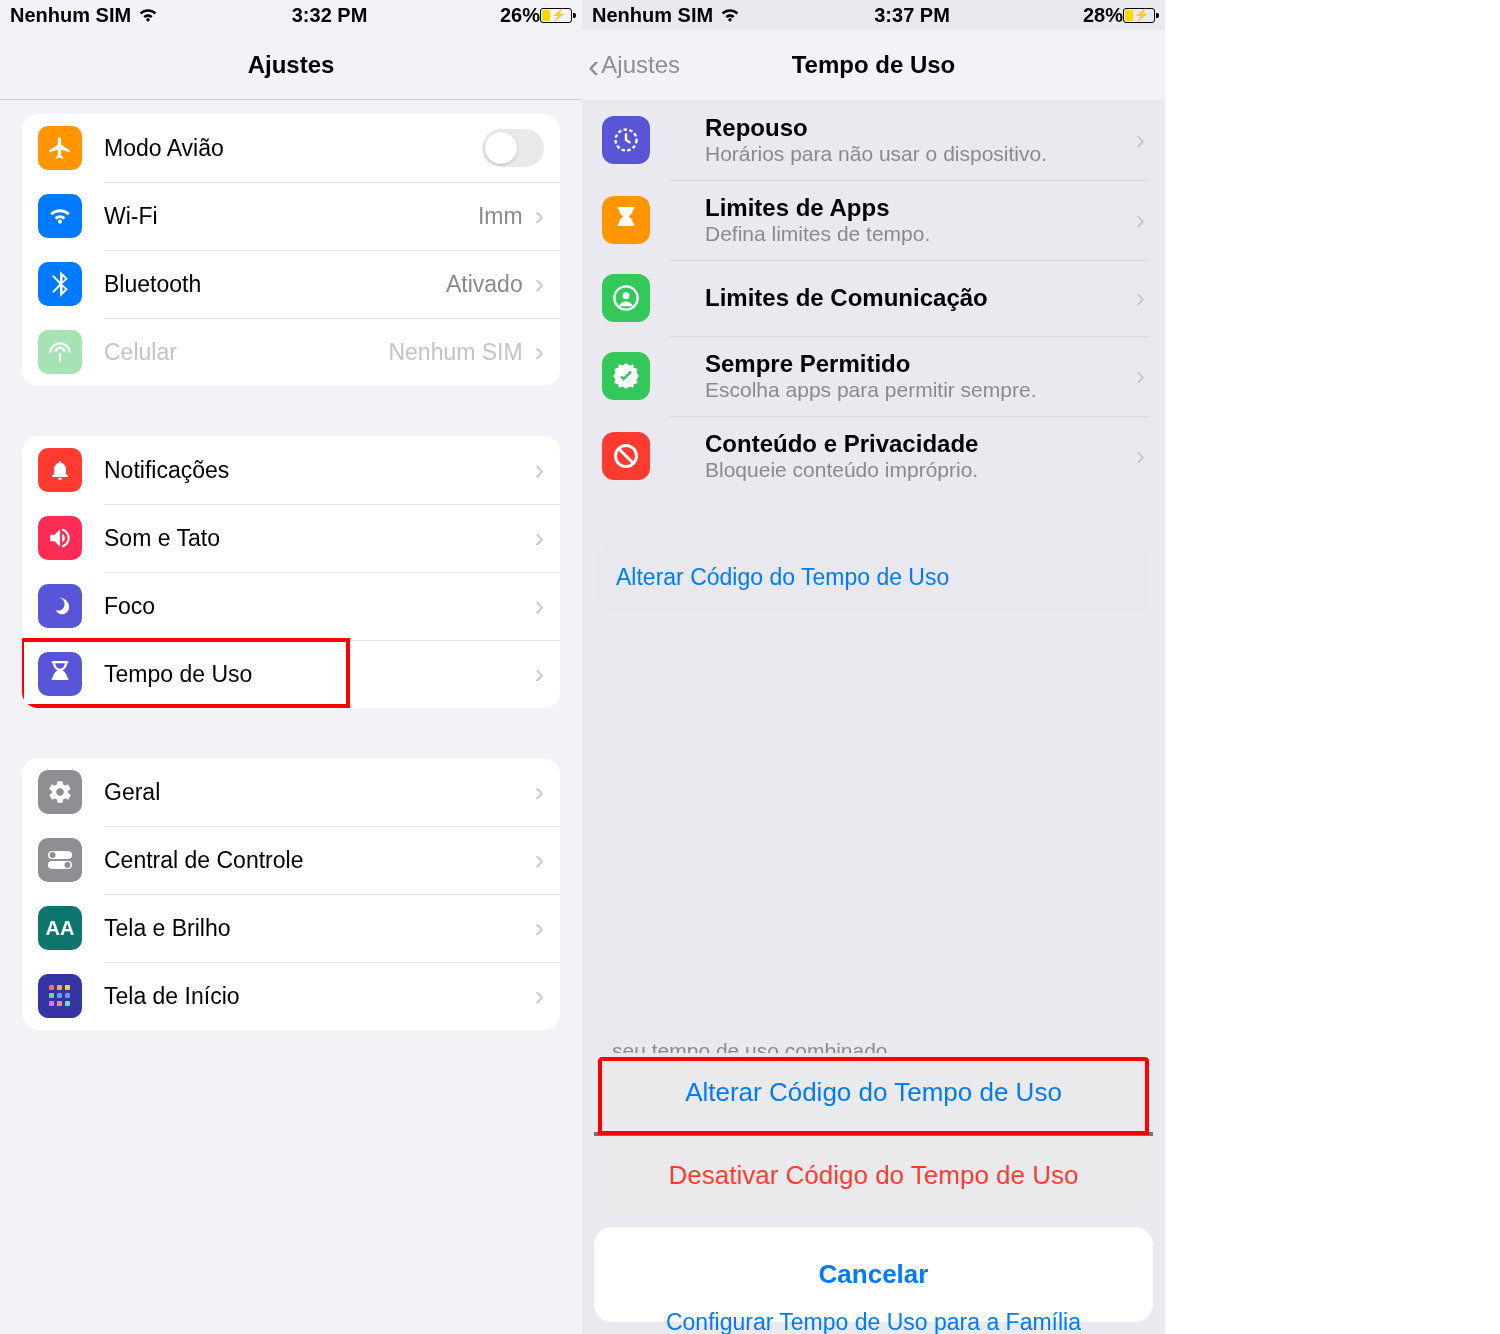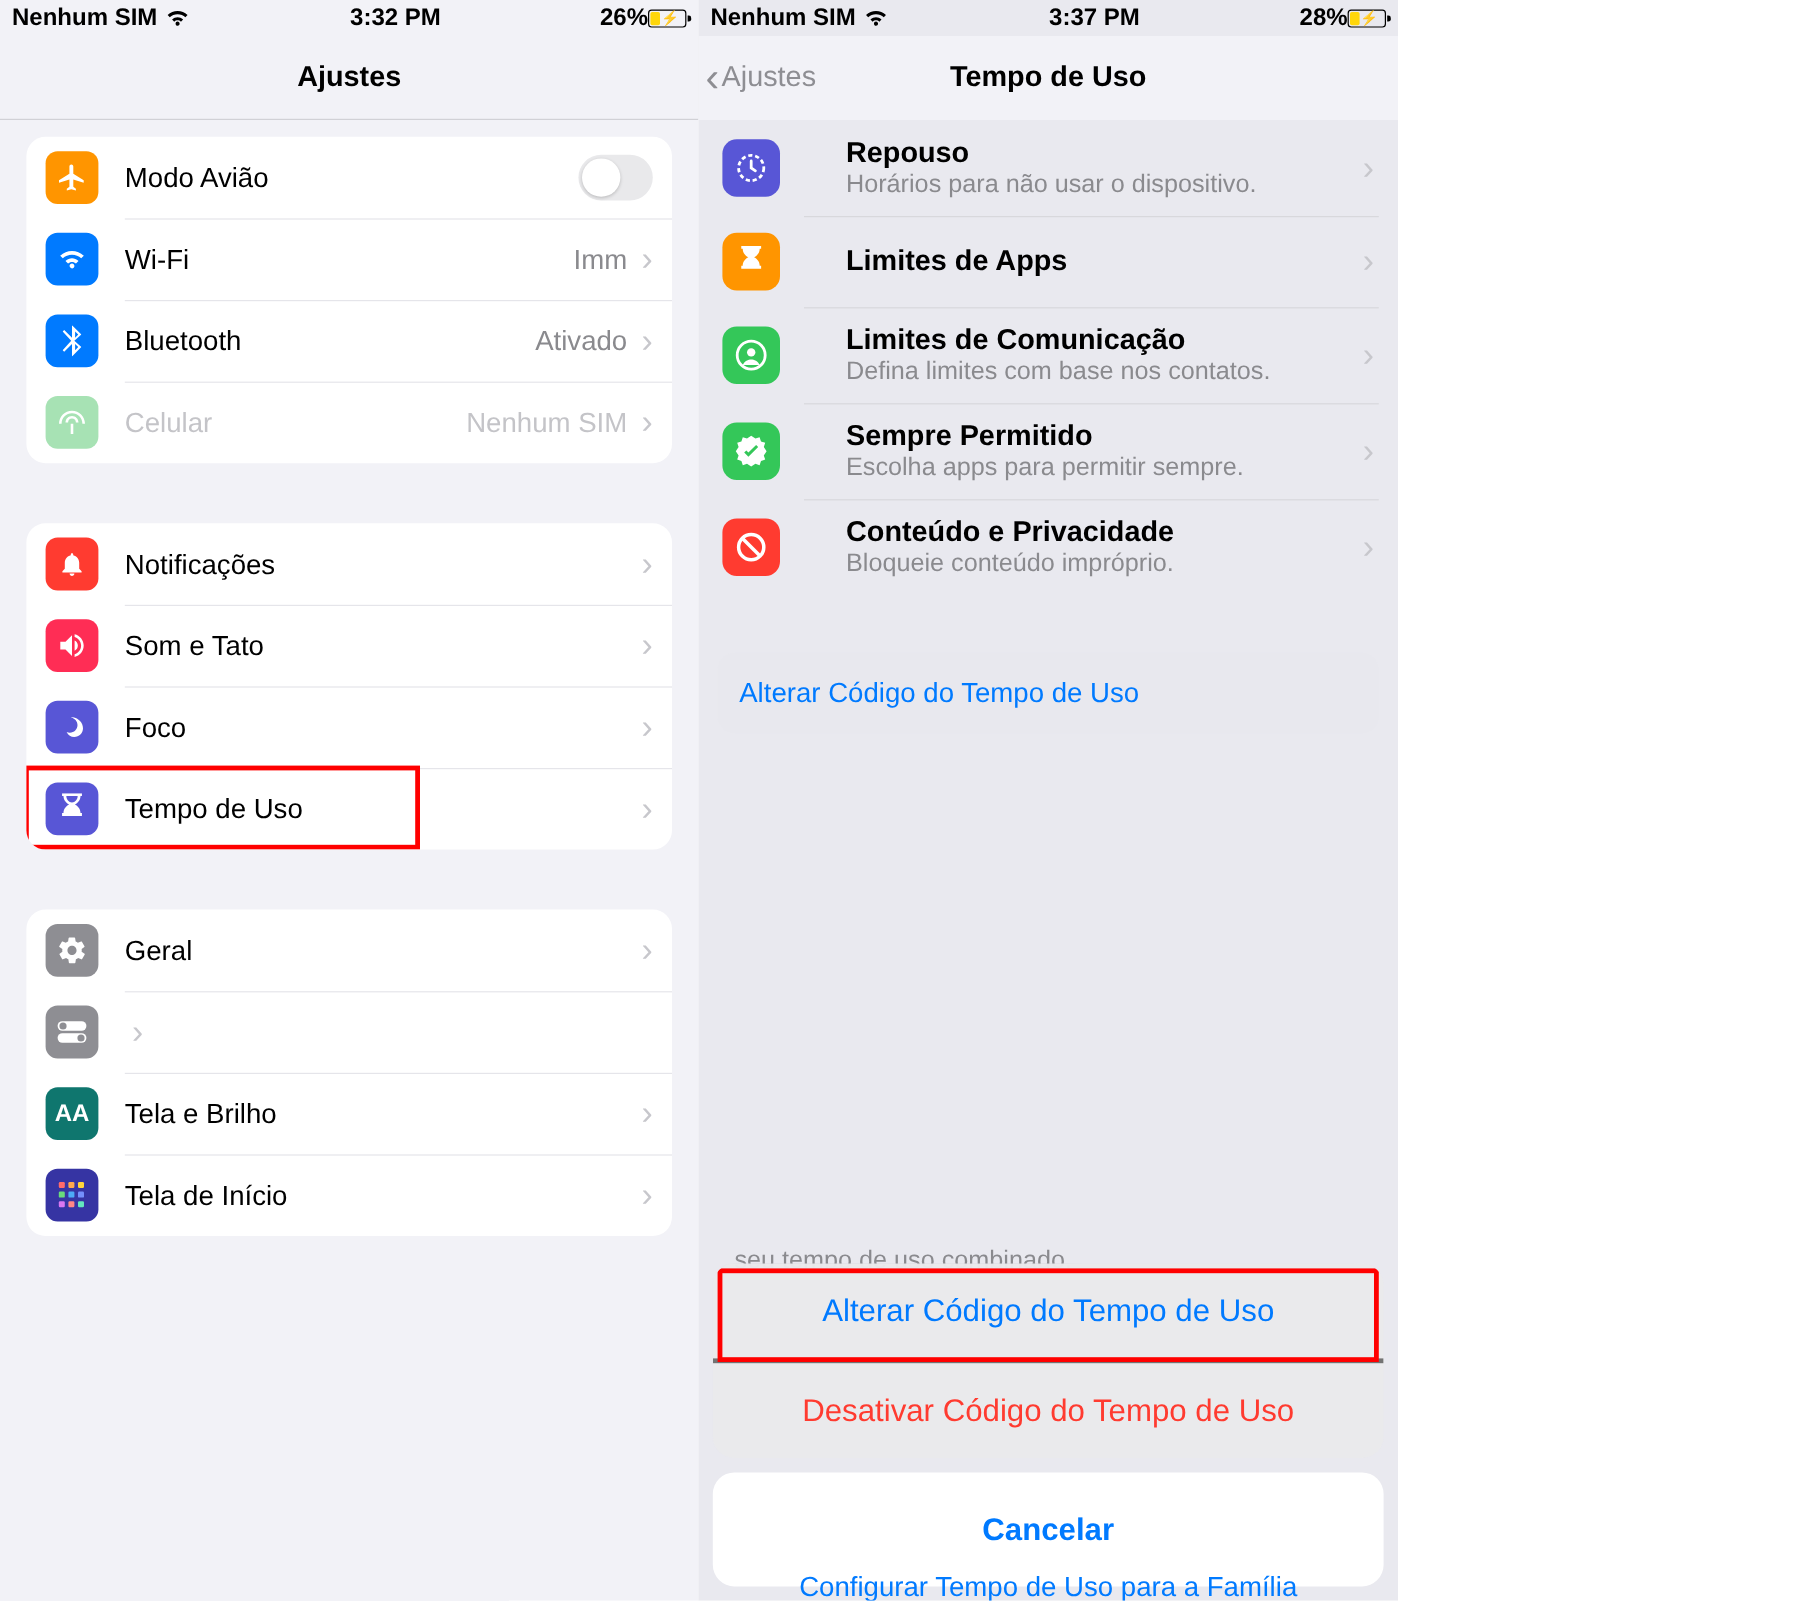--- a/index.html
+++ b/index.html
@@ -266,20 +266,23 @@
       </div>
       <div class="row">
         <div class="icon-box" style="background:#8e8e93">
           <svg width="26" height="20" viewBox="0 0 26 20">
               <rect x="1" y="1" width="24" height="8" rx="4" fill="#fff"></rect>
               <circle cx="5.5" cy="5" r="3" fill="#8e8e93"></circle>
               <rect x="1" y="11" width="24" height="8" rx="4" fill="#fff"></rect>
               <circle cx="20.5" cy="15" r="3" fill="#8e8e93"></circle>
             </svg>
         </div>
+        <div class="row-body">
+            <div class="row-title">Central de Controle</div>
+          </div>
         <div class="chevron">›</div>
       </div>
       <div class="row">
         <div class="icon-box" style="background:#0f766e">
           <span style="color:#fff;font-weight:700;font-size:20px">AA</span>
         </div>
         <div class="row-body">
             <div class="row-title">Tela e Brilho</div>
           </div>
         <div class="chevron">›</div>
@@ -351,34 +354,34 @@
         <div class="sr-chev">›</div>
       </div>
       <div class="sr-row">
         <div class="sr-icon" style="background:#ff9500">
           <svg width="18" height="26" viewBox="0 0 14 22">
               <path fill="#fff" d="M0 0v2h1c0 3 2 5 4 6-2 1-4 3-4 6H0v2h14v-2h-1c0-3-2-5-4-6 2-1 4-3 4-6h1V0H0z"></path>
             </svg>
         </div>
         <div class="sr-text">
           <div class="sr-title">Limites de Apps</div>
+          <div class="sr-sub">Defina limites de tempo.</div>
         </div>
         <div class="sr-chev">›</div>
       </div>
       <div class="sr-row">
         <div class="sr-icon" style="background:#34c759">
           <svg width="28" height="28" viewBox="0 0 24 24">
               <circle cx="12" cy="12" r="10" fill="none" stroke="#fff" stroke-width="2"></circle>
               <circle cx="12" cy="10" r="3" fill="#fff"></circle>
               <path d="M6 19c1-3 4-4 6-4s5 1 6 4" fill="#fff"></path>
             </svg>
         </div>
         <div class="sr-text">
           <div class="sr-title">Limites de Comunicação</div>
-          <div class="sr-sub">Defina limites com base nos contatos.</div>
         </div>
         <div class="sr-chev">›</div>
       </div>
       <div class="sr-row">
         <div class="sr-icon" style="background:#34c759">
           <svg width="28" height="28" viewBox="0 0 24 24">
               <path fill="#fff" d="M12 1l3 2 3-1 1 3 3 1-1 3 2 3-2 3 1 3-3 1-1 3-3-1-3 2-3-2-3 1-1-3-3-1 1-3-2-3 2-3-1-3 3-1 1-3 3 1zM10 16l7-7-1.5-1.5L10 13 8.5 11.5 7 13z"></path>
             </svg>
         </div>
         <div class="sr-text">

